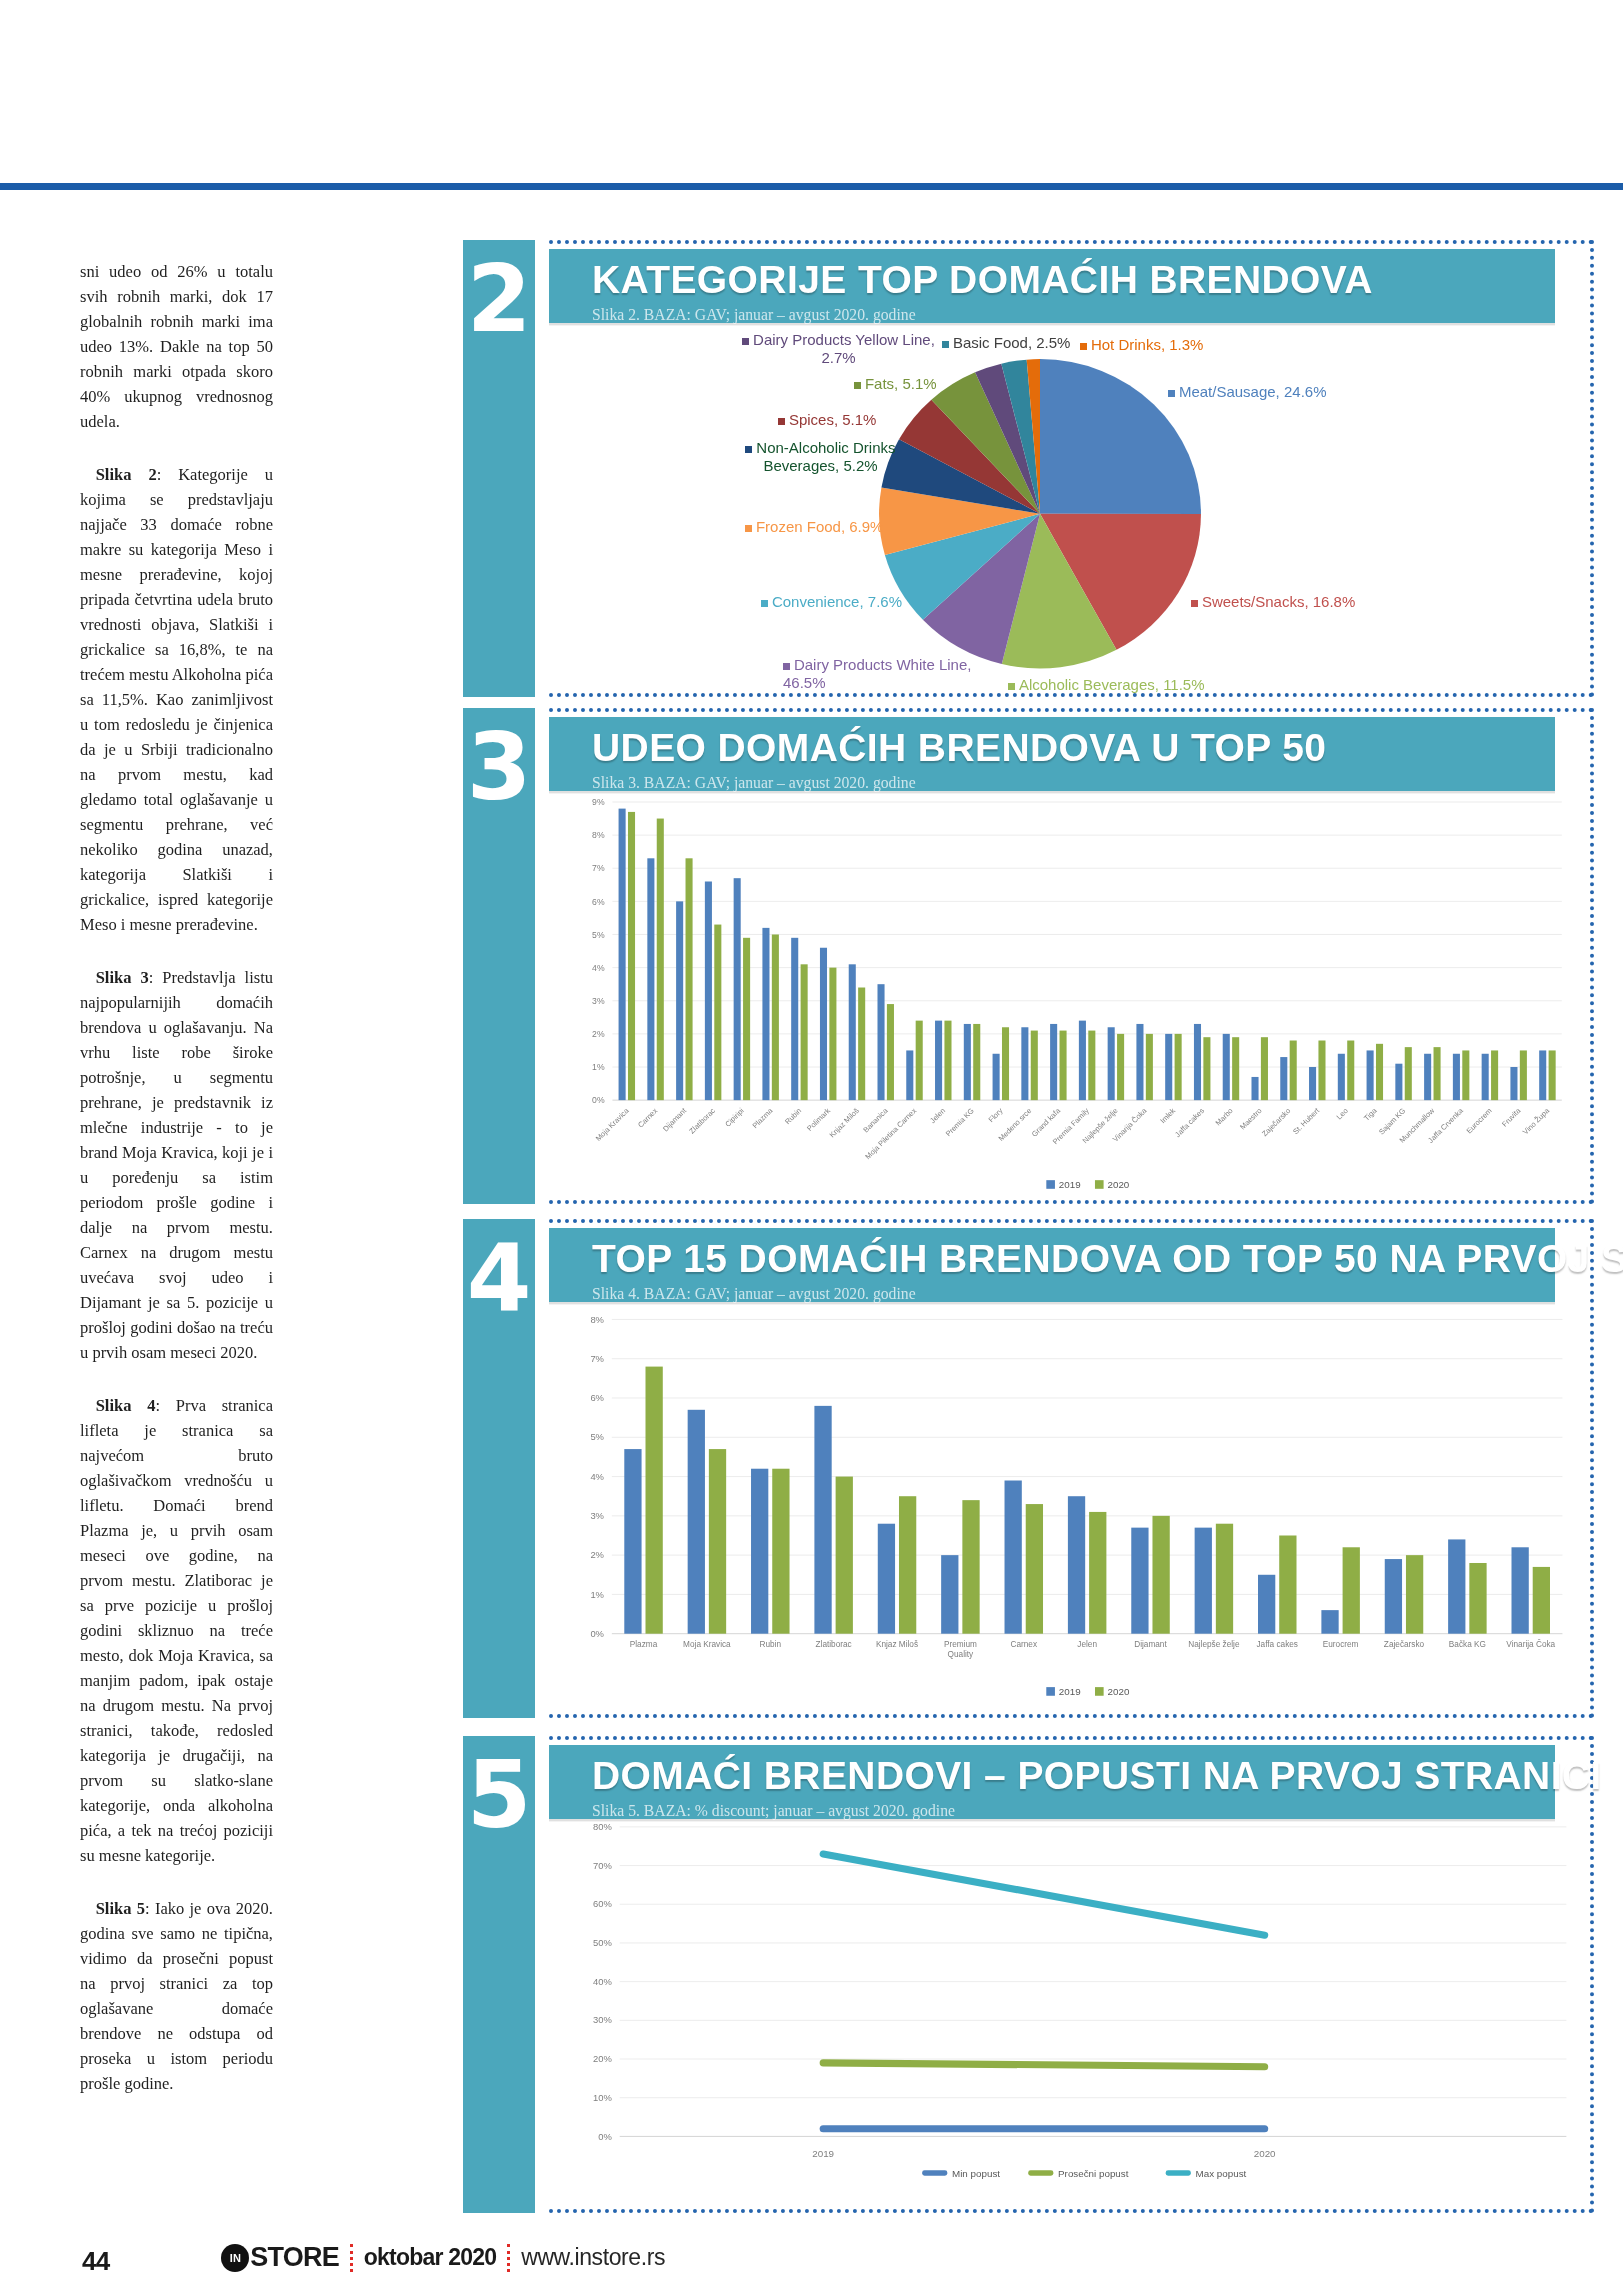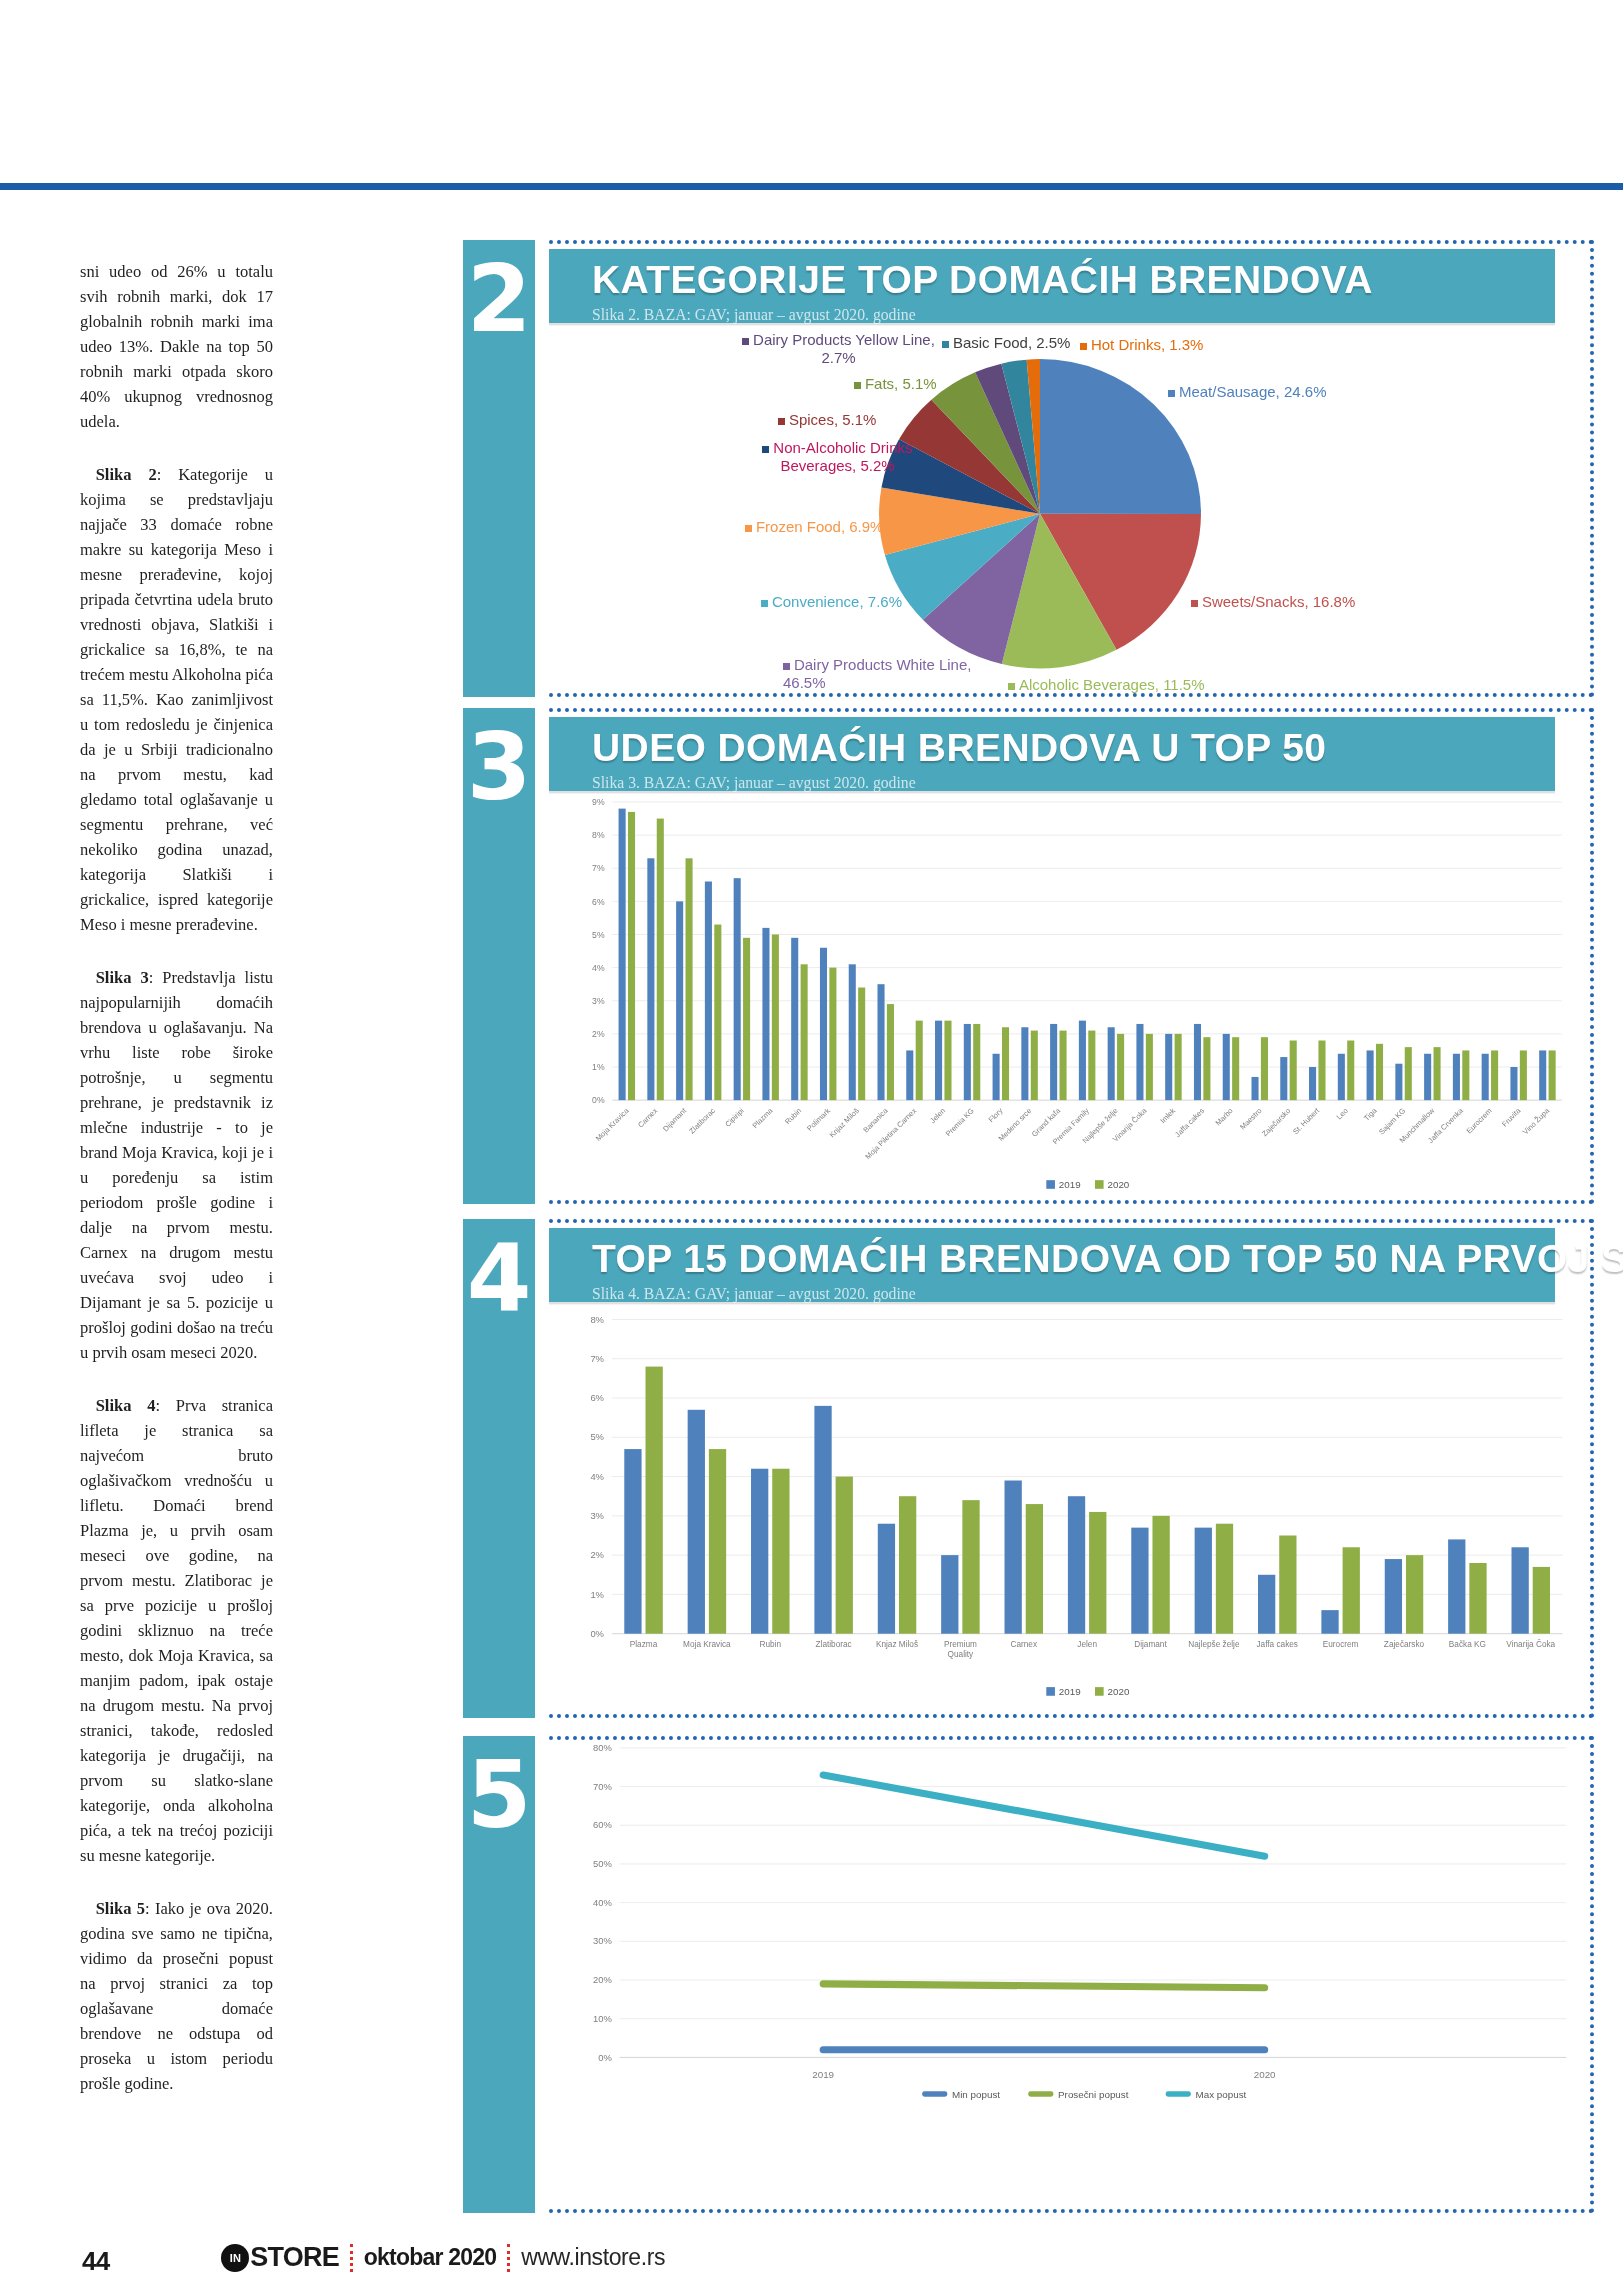--- a/index.html
+++ b/index.html
@@ -99,21 +99,21 @@
           <div class="pie-label" style="left: 234px; top: 333px; width: 187px; color: rgb(128, 100, 162);">
             <div><span class="mark" style="background: rgb(128, 100, 162);"></span>Dairy Products White Line,</div>
             <div>46.5%</div>
           </div>
           <div class="pie-label" style="left: 212px; top: 270px; color: rgb(75, 172, 198);">
             <div><span class="mark" style="background: rgb(75, 172, 198);"></span>Convenience, 7.6%</div>
           </div>
           <div class="pie-label" style="left: 196px; top: 195px; color: rgb(247, 150, 70);">
             <div><span class="mark" style="background: rgb(247, 150, 70);"></span>Frozen Food, 6.9%</div>
           </div>
-          <div class="pie-label" style="left: 208px; top: 116px; width: 161px; text-align: center; color: #be185d;">
+          <div class="pie-label" style="left: 191px; top: 116px; width: 161px; text-align: center; color: #14532d;">
             <div><span class="mark" style="background: rgb(31, 73, 125);"></span>Non-Alcoholic Drinks</div>
             <div>Beverages, 5.2%</div>
           </div>
           <div class="pie-label" style="left: 229px; top: 88px; color: rgb(149, 55, 53);">
             <div><span class="mark" style="background: rgb(149, 55, 53);"></span>Spices, 5.1%</div>
           </div>
           <div class="pie-label" style="left: 305px; top: 52px; color: rgb(119, 147, 60);">
             <div><span class="mark" style="background: rgb(119, 147, 60);"></span>Fats, 5.1%</div>
           </div>
           <div class="pie-label" style="left: 188px; top: 7.9px; width: 203px; text-align: center; color: rgb(96, 74, 123);">
@@ -345,20 +345,24 @@
             <rect x="695" y="490" width="11" height="11" fill="#8FAE46"></rect>
             <text x="711" y="500" fill="#595959" font-size="12.5">2020</text>
           </svg>
         </div>
     </div>
   </section>
 
   <section class="fig" style="top:1736px;height:477px;">
     <div class="num">5</div>
     <div class="content">
+      <div class="fig-head">
+        <div class="fig-title">Domaći brendovi – Popusti na prvoj stranici</div>
+        <div class="fig-sub">Slika 5. BAZA: % discount; januar – avgust 2020. godine</div>
+      </div>
       <div class="chart" id="chart5" style="height:385px;">
           <svg width="1037" height="385" viewBox="0 0 1320 490">
             <line x1="90" y1="404" x2="1295" y2="404" stroke="#c9c9c9" stroke-width="1"></line>
             <text x="80" y="408" text-anchor="end" fill="#7f7f7f" font-size="12">0%</text>
             <line x1="90" y1="354.75" x2="1295" y2="354.75" stroke="#e7e7e7" stroke-width="1"></line>
             <text x="80" y="358.75" text-anchor="end" fill="#7f7f7f" font-size="12">10%</text>
             <line x1="90" y1="305.5" x2="1295" y2="305.5" stroke="#e7e7e7" stroke-width="1"></line>
             <text x="80" y="309.5" text-anchor="end" fill="#7f7f7f" font-size="12">20%</text>
             <line x1="90" y1="256.25" x2="1295" y2="256.25" stroke="#e7e7e7" stroke-width="1"></line>
             <text x="80" y="260.25" text-anchor="end" fill="#7f7f7f" font-size="12">30%</text>

